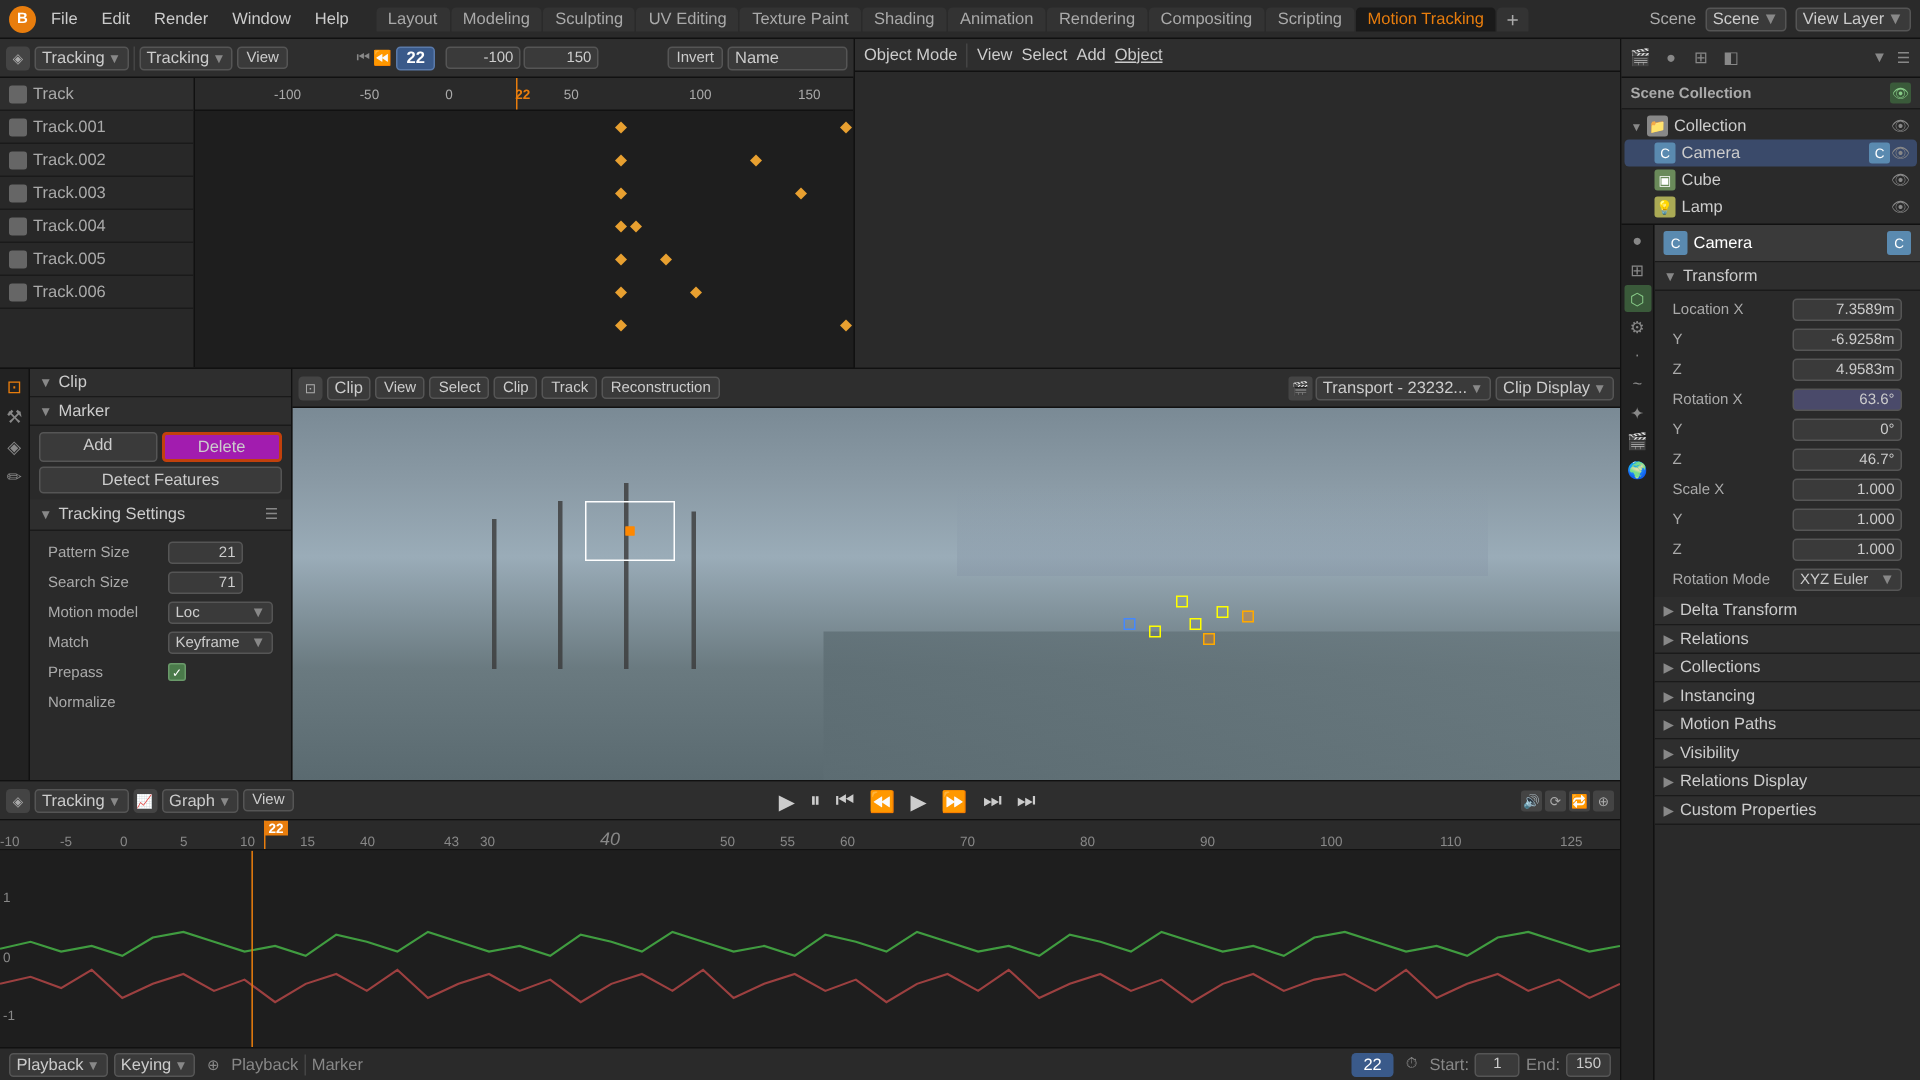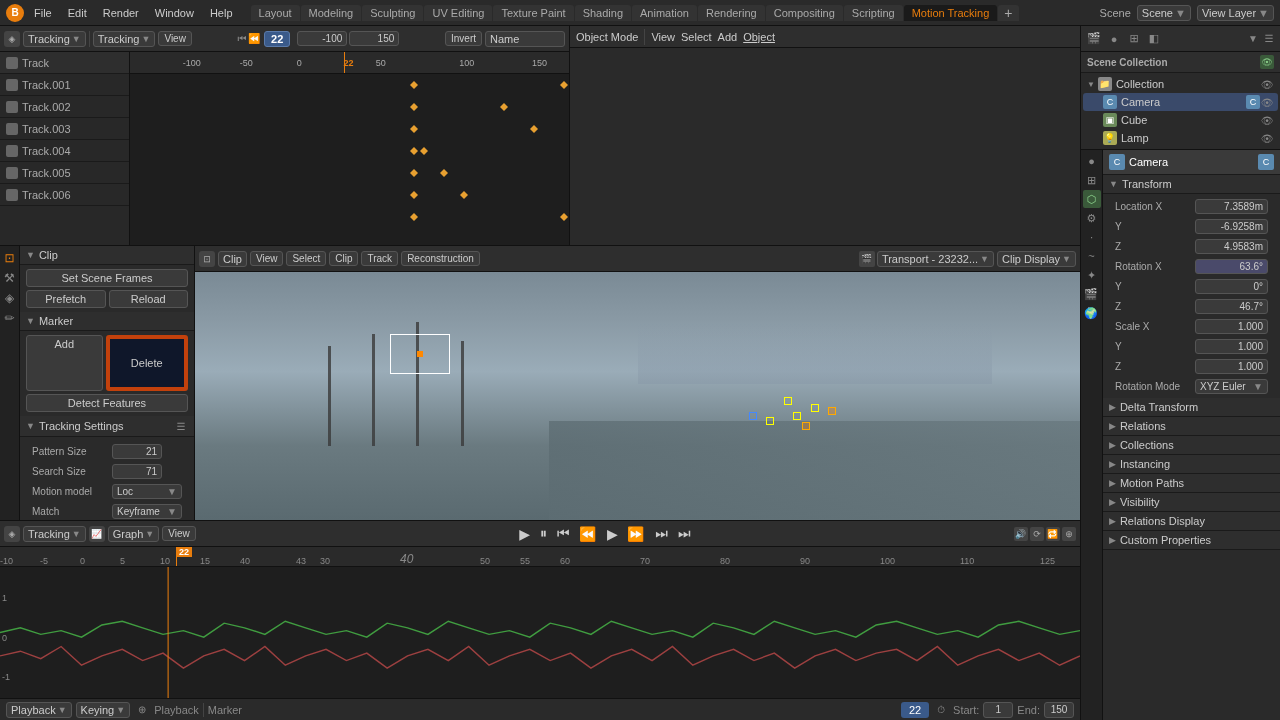--- a/index.html
+++ b/index.html
@@ -232,38 +232,31 @@
         <div style="width:16px;height:16px;display:flex;align-items:center;justify-content:center;color:#888;font-size:12px;">✏</div>
       </div>
 
       <div style="width:175px;background:#2a2a2a;border-right:1px solid #111;overflow-y:auto;flex-shrink:0;">
 
         <div class="collapsible-section">
           <div class="section-title">
             <span class="section-arrow">▼</span>
             <span>Clip</span>
           </div>
-          <div style="padding:4px 6px;">
-            <div style="background:#3a3a3a;border:1px solid #555;border-radius:3px;padding:2px 6px;margin-bottom:3px;cursor:pointer;color:#ccc;font-size:11px;text-align:center;">Set Scene Frames</div>
-            <div style="display:flex;gap:3px;">
-              <div style="flex:1;background:#3a3a3a;border:1px solid #555;border-radius:3px;padding:2px 4px;cursor:pointer;color:#ccc;font-size:11px;text-align:center;">Prefetch</div>
-              <div style="flex:1;background:#3a3a3a;border:1px solid #555;border-radius:3px;padding:2px 4px;cursor:pointer;color:#ccc;font-size:11px;text-align:center;">Reload</div>
-            </div>
-          </div>
         </div>
 
         <div class="collapsible-section">
           <div class="section-title">
             <span class="section-arrow">▼</span>
             <span>Marker</span>
           </div>
           <div style="padding:4px 6px;">
             <div style="display:flex;gap:3px;margin-bottom:3px;">
               <div style="flex:1;background:#3a3a3a;border:1px solid #555;border-radius:3px;padding:2px 4px;cursor:pointer;color:#ccc;font-size:11px;text-align:center;">Add</div>
-              <div style="flex:1;background:#0f172a;border:4px solid #c2410c;border-radius:3px;padding:18px 4px;cursor:pointer;color:#ccc;font-size:11px;text-align:center;">Delete</div>
+              <div style="flex:1;background:#a21caf;border:2px solid #c2410c;border-radius:3px;padding:2px 4px;cursor:pointer;color:#ccc;font-size:11px;text-align:center;">Delete</div>
             </div>
             <div style="background:#3a3a3a;border:1px solid #555;border-radius:3px;padding:2px 6px;cursor:pointer;color:#ccc;font-size:11px;text-align:center;">Detect Features</div>
           </div>
         </div>
 
         <div class="collapsible-section">
           <div class="section-title" style="display:flex;justify-content:space-between;">
             <div style="display:flex;align-items:center;">
               <span class="section-arrow">▼</span>
               <span>Tracking Settings</span>

